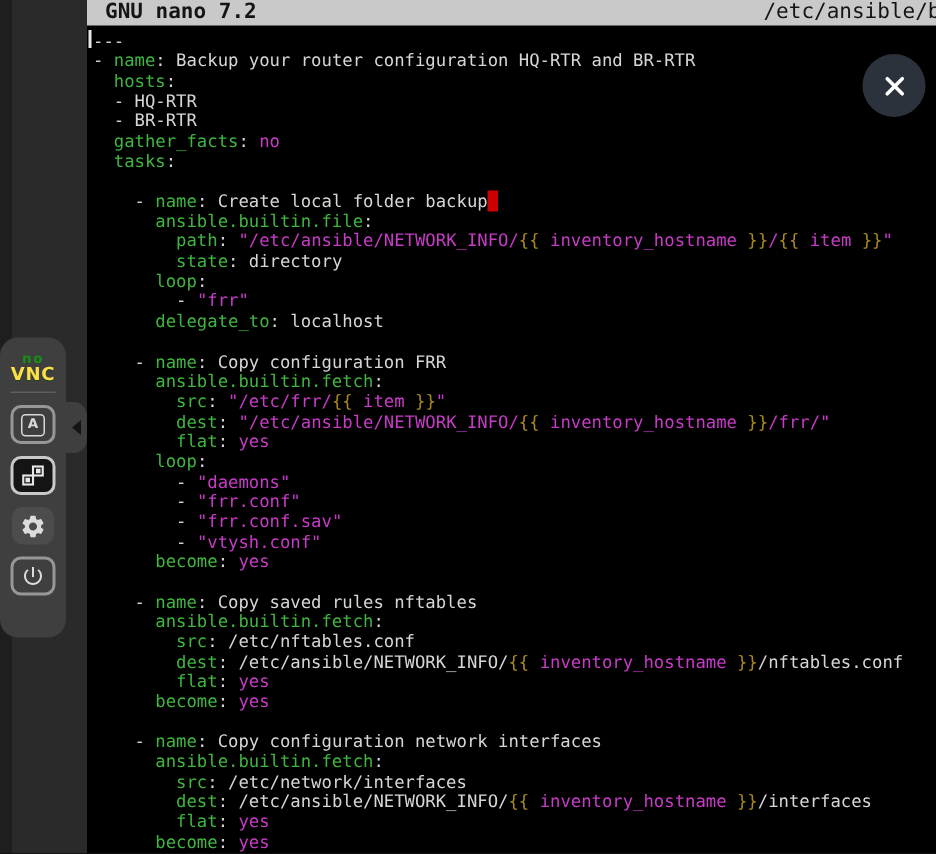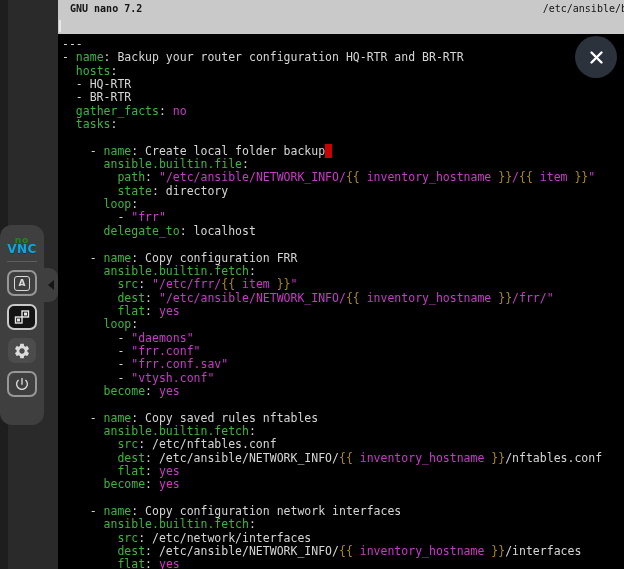--- a/index.html
+++ b/index.html
@@ -2,43 +2,43 @@
 <html style="--page-bg: #2a2a2a; --strip-bg: #1e1e1e; --term-bg: #000000; --tb-bg: #c9c9c9; --tb-fg: #141414; --c-key: #3fb53f; --c-str: #c73bc7; --c-jinja: #a8891f; --c-plain: #d6d6d6; --c-cursor: #cb0000; --close-bg: #2c323c; --panel-bg: #3f3f3f;"><head>
 <meta charset="utf-8">
 <style>
   html,body{margin:0;padding:0;background:#101010;}
   .stage{position:relative;width:624px;height:569px;overflow:hidden;
          background:var(--page-bg);font-family:"DejaVu Sans Mono",monospace;}
   
   .side-strip{position:absolute;left:0;top:0;width:8px;height:569px;background:var(--strip-bg);}
   
   .terminal{position:absolute;left:58px;top:0;width:566px;height:569px;background:var(--term-bg);}
-  .titlebar{position:relative;height:34px;background:var(--tb-bg);color:var(--tb-fg);
-            font-size:10px;line-height:17px;overflow:hidden;white-space:pre;}
+  .titlebar{position:relative;height:17px;background:var(--tb-bg);color:var(--tb-fg);
+            font-size:14px;line-height:17px;overflow:hidden;white-space:pre;}
   .tb-left{position:absolute;left:12px;top:0;font-weight:700;}
   .tb-right{position:absolute;right:-3px;top:0;}
   .code{padding:4px 0 0 4px;font-size:11.5px;line-height:13.35px;white-space:pre;}
   .line{height:13.35px;}
   .tp{color:var(--c-plain);}
   .tk{color:var(--c-key);}
   .ts{color:var(--c-str);}
   .tj{color:var(--c-jinja);}
   .tc{background:var(--c-cursor);}
   .ibeam{position:absolute;left:1px;top:20px;width:2px;height:12px;background:#e8e8e8;}
   
   .close{position:absolute;left:575px;top:36px;width:42px;height:42px;border:none;
          border-radius:50%;background:var(--close-bg);display:flex;align-items:center;
          justify-content:center;cursor:pointer;padding:0;}
   
   .vnc-panel{position:absolute;left:0;top:225px;width:44px;height:200px;background:var(--panel-bg);
              border-radius:12px;display:flex;flex-direction:column;align-items:center;box-sizing:border-box;padding-top:11px;}
   .logo{display:flex;flex-direction:column;align-items:center;line-height:9px;
         font-family:"DejaVu Sans",sans-serif;font-weight:bold;}
   .logo-no{color:#159015;font-size:9px;letter-spacing:1px;}
-  .logo-vnc{color:#0ea5e9;font-size:12px;letter-spacing:.5px;text-shadow:0 1px 0 #184418;}
+  .logo-vnc{color:#fde047;font-size:12px;letter-spacing:.5px;text-shadow:0 1px 0 #184418;}
   .divider{width:30px;height:1px;background:#5e5e5e;margin:7px 0 8px 0;}
   .vbtn{width:30px;height:26px;margin-bottom:8px;background:transparent;border:2px solid #979797;
         border-radius:7px;display:flex;align-items:center;justify-content:center;cursor:pointer;
         box-sizing:border-box;padding:0;}
   .vbtn.active{background:#141414;border-color:#c9c9c9;}
   .vbtn.flat{border:none;background:#4c4c4c;width:28px;height:25px;}
   .keycap{display:flex;align-items:center;justify-content:center;width:14px;height:13px;
           border:1.5px solid #d9d9d9;border-radius:3px;color:#d9d9d9;font-size:9px;
           font-weight:bold;font-family:"DejaVu Sans",sans-serif;}
   .handle{position:absolute;left:44px;top:268px;width:14px;height:34px;background:var(--panel-bg);

